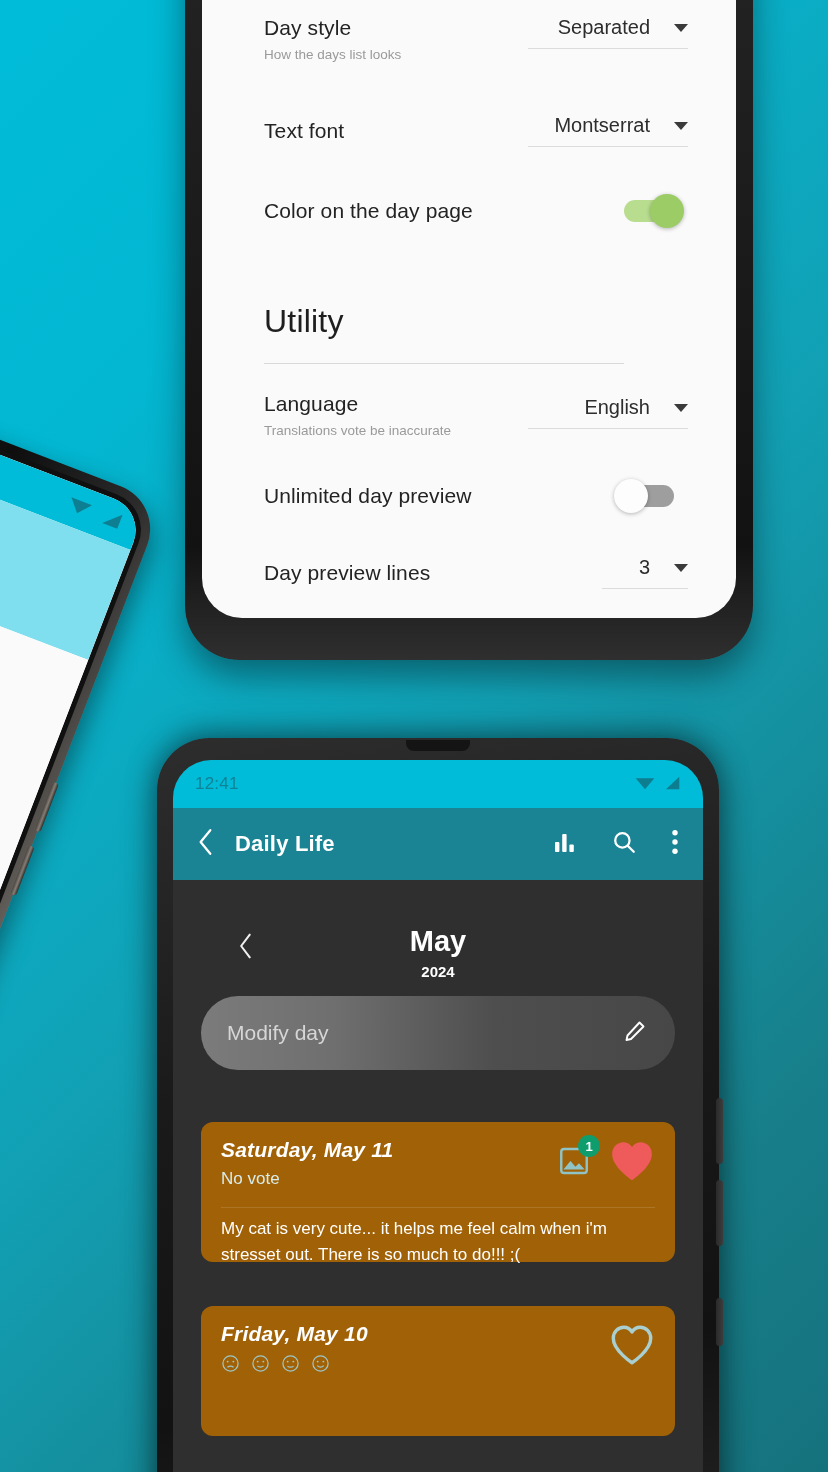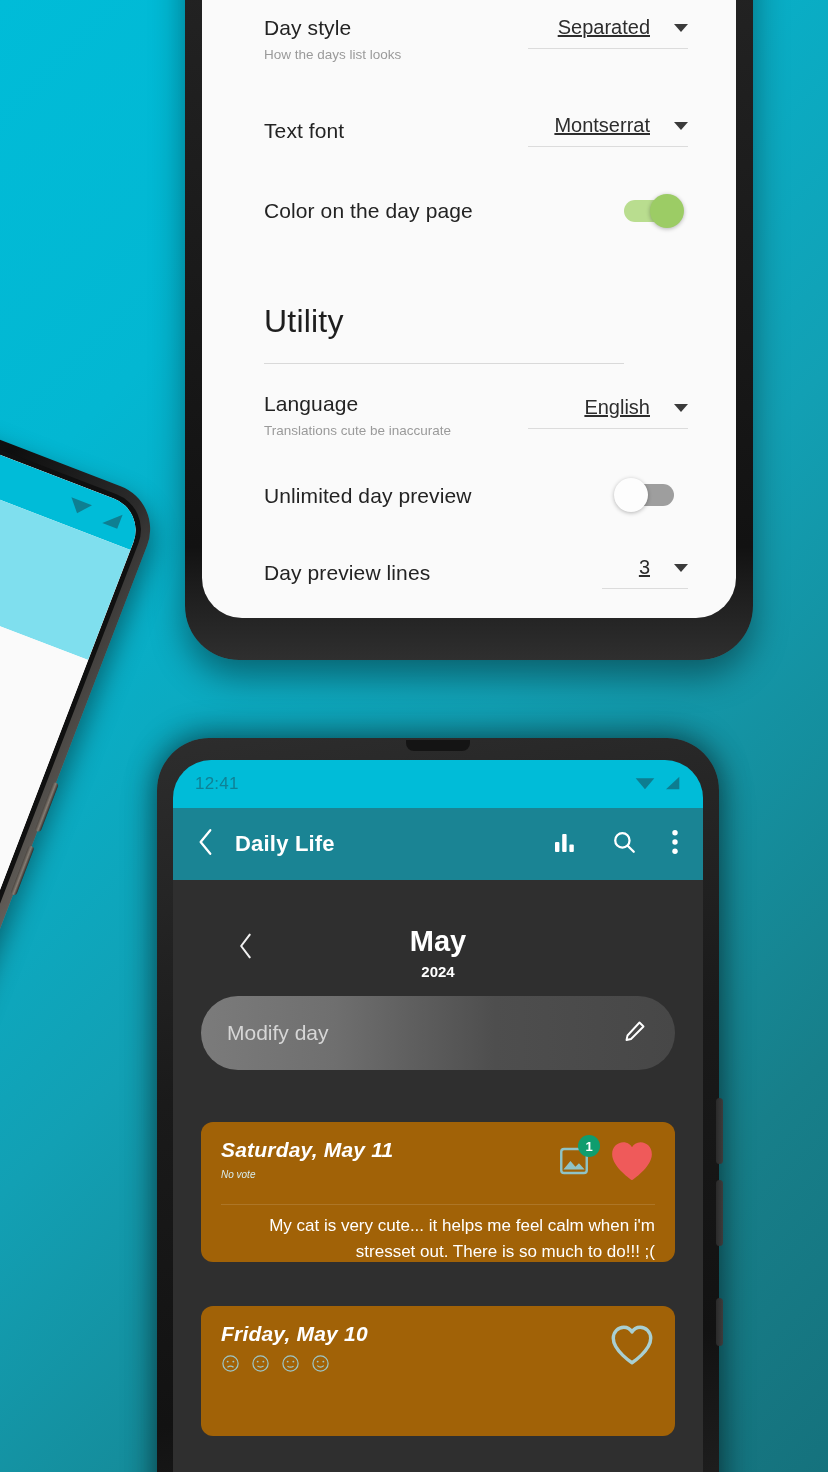--- a/index.html
+++ b/index.html
@@ -87,21 +87,21 @@
     font-size: 21px; color: #232323; letter-spacing: .1px;
   }
   .set-sub {
     font-size: 13.5px; color: #9a9a9a; margin-top: 7px;
   }
   .set-dropdown {
     display: flex; align-items: center; gap: 24px;
     border-bottom: 1px solid #dcdcdc;
     padding-bottom: 9px; min-width: 160px; justify-content: flex-end;
   }
-  .set-dd-val { font-size: 20px; color: #2d2d2d; text-decoration: underline; }
+  .set-dd-val { font-size: 20px; color: #2d2d2d; }
   .caret {
     width: 0; height: 0;
     border-left: 7px solid transparent;
     border-right: 7px solid transparent;
     border-top: 8px solid #3a3a3a;
   }
   .switch {
     width: 54px; height: 22px; border-radius: 11px; position: relative;
     flex: 0 0 auto;
   }
@@ -182,21 +182,21 @@
 
   .daycard {
     margin: 0 28px; border-radius: 12px; background: #a16207;
     padding: 16px 20px 0 20px; position: relative;
   }
   .dc-top { display: flex; align-items: flex-start; }
   .dc-date {
     color: #ffffff; font-size: 21px; font-weight: 700; font-style: italic;
     letter-spacing: .2px;
   }
-  .dc-vote { color: #d8ecec; font-size: 10px; margin-top: 7px; font-style: italic; }
+  .dc-vote { color: #d8ecec; font-size: 17px; margin-top: 7px; }
   .dc-right { margin-left: auto; display: flex; align-items: center; gap: 18px; padding-top: 2px; }
   .img-badge { position: relative; }
   .badge-count {
     position: absolute; right: -9px; top: -9px;
     width: 22px; height: 22px; border-radius: 50%;
     background: #0f9d6e; color: #fff; font-size: 13px; font-weight: 600;
     display: flex; align-items: center; justify-content: center;
   }
   .dc-preview {
     margin-top: 18px;
@@ -270,29 +270,29 @@
       </div>
 
       <div style="margin-top:80px;">
         <div class="section-title">Utility</div>
         <div class="section-rule"></div>
       </div>
 
       <div class="set-row" style="margin-top:28px;">
         <div>
           <div class="set-label">Language</div>
-          <div class="set-sub">Translations cute be inaccurate</div>
+          <div class="set-sub">Translations vote be inaccurate</div>
         </div>
         <div class="set-dropdown" style="margin-top:4px;">
           <span class="set-dd-val">English</span>
           <span class="caret"></span>
         </div>
       </div>
 
-      <div class="set-row" style="margin-top:46px;align-items:flex-start;">
+      <div class="set-row" style="margin-top:46px;align-items:center;">
         <div class="set-label">Unlimited day preview</div>
         <div class="switch off" style="margin-right:14px;">
           <span class="track"></span>
           <span class="knob"></span>
         </div>
       </div>
 
       <div class="set-row" style="margin-top:48px;align-items:center;">
         <div class="set-label">Day preview lines</div>
         <div class="set-dropdown" style="min-width:86px;">
@@ -395,21 +395,21 @@
             </svg>
             <span class="badge-count">1</span>
           </span>
           <span>
             <svg width="46" height="42" viewBox="0 0 24 22" fill="#ef5a5a">
               <path d="M12 21 C12 21 1.6 14.2 1.6 7.4 C1.6 3.8 4.3 1.2 7.5 1.2 C9.6 1.2 11.2 2.4 12 3.8 C12.8 2.4 14.4 1.2 16.5 1.2 C19.7 1.2 22.4 3.8 22.4 7.4 C22.4 14.2 12 21 12 21 Z"></path>
             </svg>
           </span>
         </div>
       </div>
-      <div class="dc-preview" style="text-align:right;">
+      <div class="dc-preview" style="">
         <div class="dc-preview-inner" style="padding-top:8px;">My cat is very cute... it helps me feel calm when i'm stresset out. There is so much to do!!! ;(</div>
       </div>
     </div>
 
     <div class="daycard" style="margin-top:44px;height:130px;">
       <div class="dc-top">
         <div>
           <div class="dc-date">Friday, May 10</div>
           <div class="faces">
             <span>

